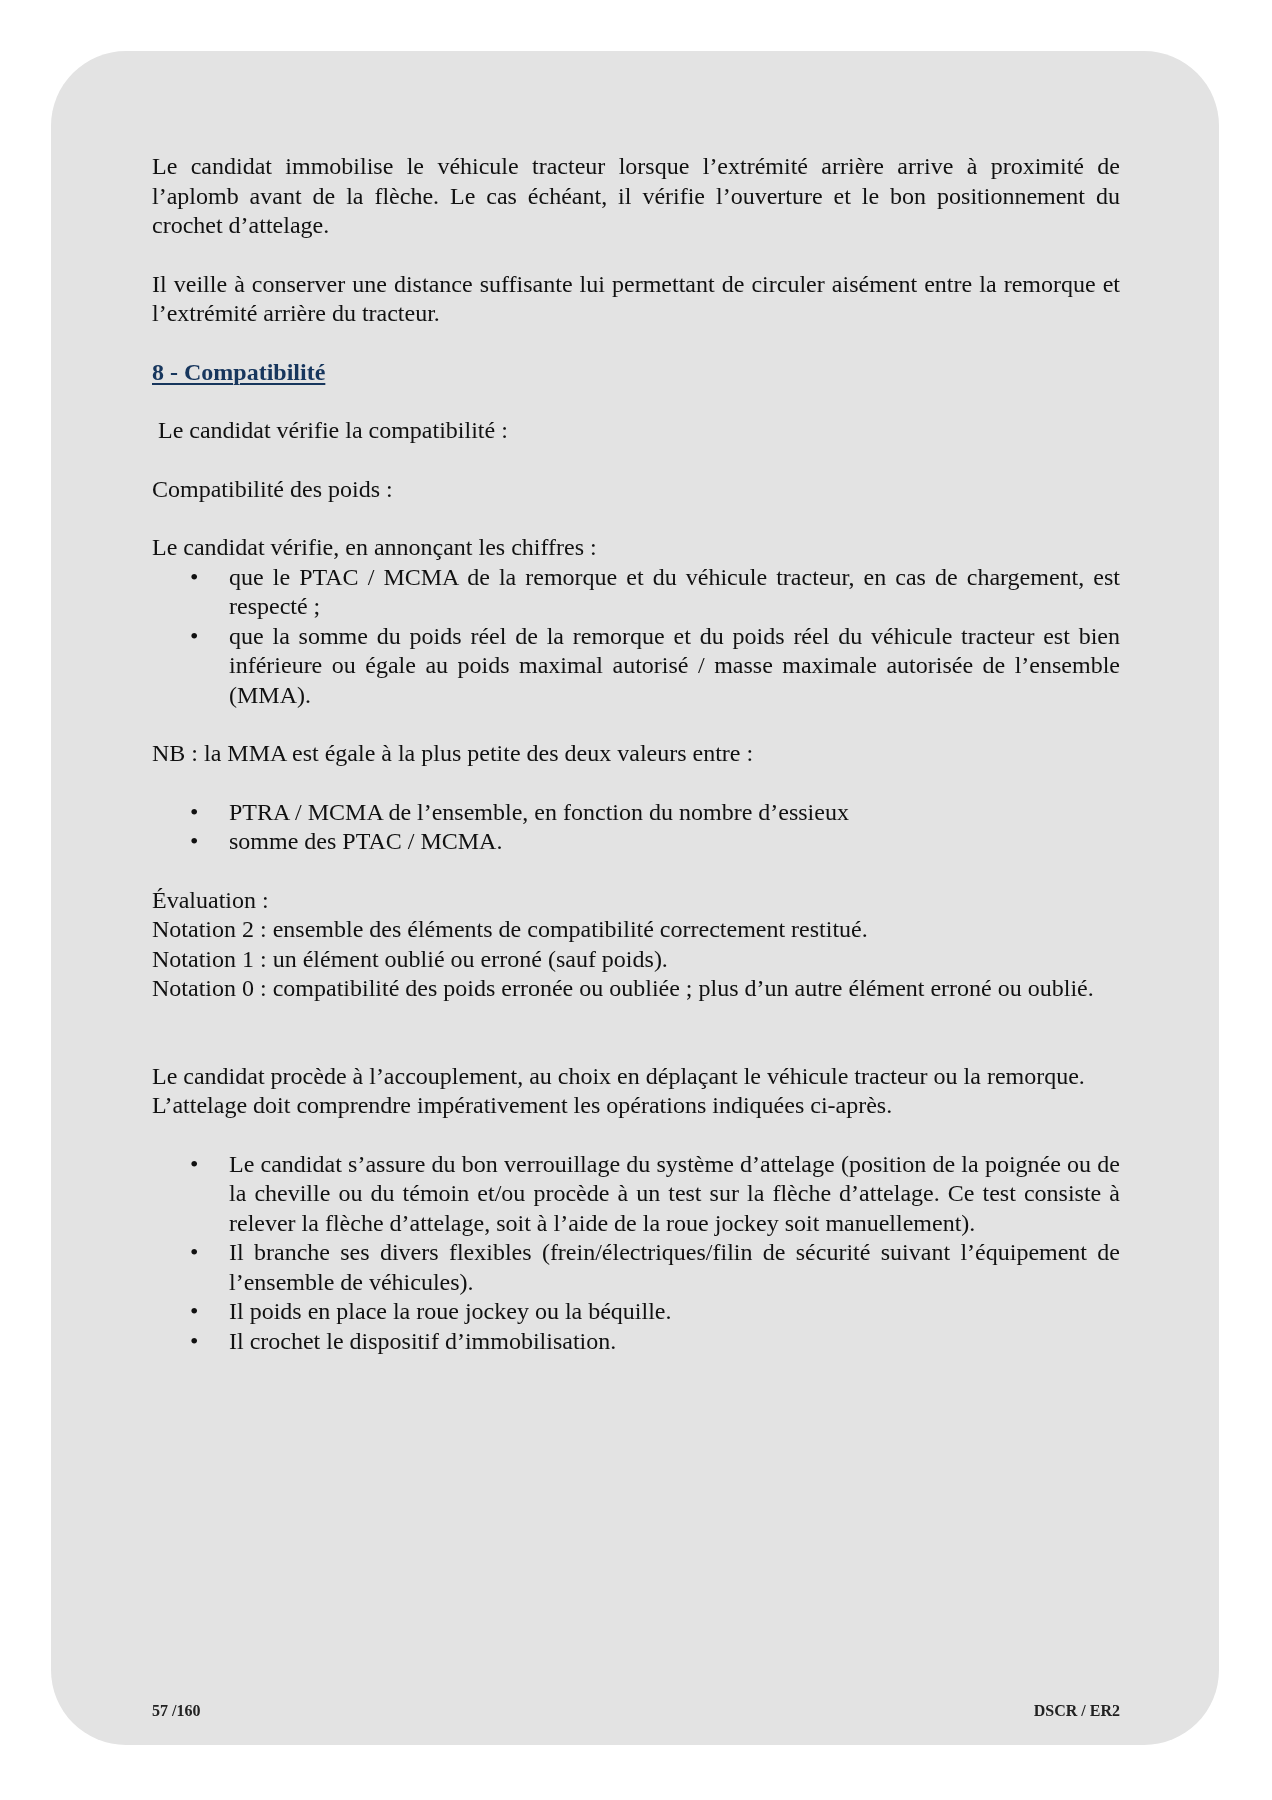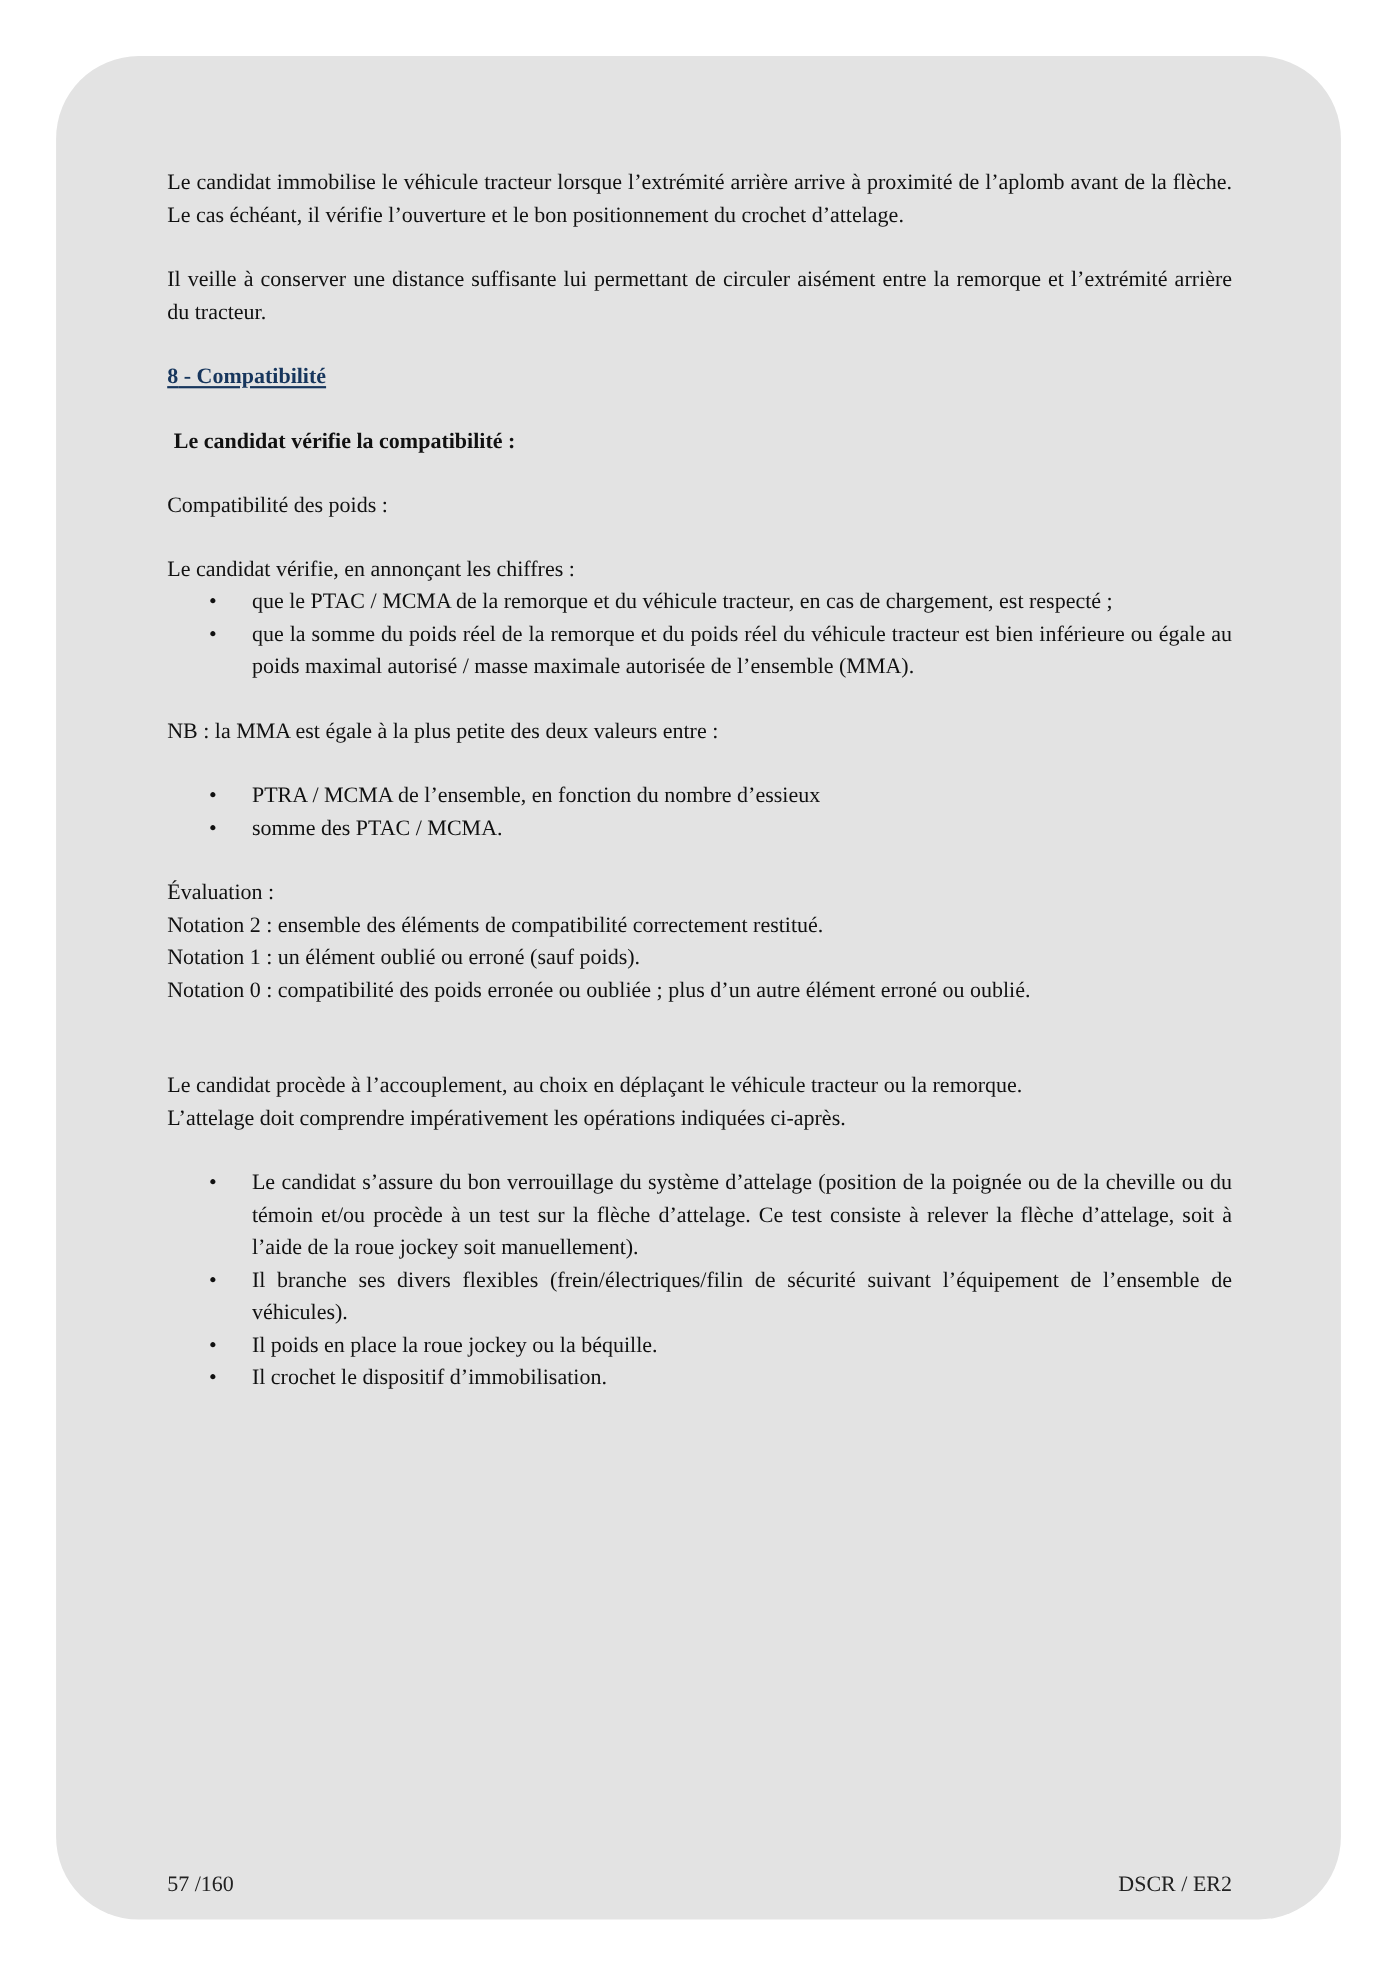--- a/index.html
+++ b/index.html
@@ -4,39 +4,39 @@
   <style>
     html, body { margin:0; padding:0; background:#ffffff; }
     body { width:1272px; height:1800px; position:relative; overflow:hidden; }
     .panel {
       position:absolute; left:51px; top:51px; width:1168px; height:1694px;
       background:#e3e3e3; border-radius:75px;
     }
     .content {
       position:absolute; left:152px; top:152px; width:968px;
       font-family:"Liberation Serif", "DejaVu Serif", serif;
-      font-size:20px; line-height:29.5px; color:#111111;
+      font-size:24px; line-height:29.5px; color:#111111;
     }
     p { margin:0; }
     .just { text-align:justify; }
     .gap { height:29px; }
     .heading {
       color:#17365d; font-weight:bold; text-decoration:underline;
       text-decoration-thickness:2px; text-underline-offset:3px;
     }
     ul { margin:0; padding:0; list-style:none; }
     li { position:relative; padding-left:77px; text-align:justify; }
     li::before {
       content:"\2022"; position:absolute; left:38px; top:0;
     }
-    .indent1 { padding-left:6px;font-weight:bold; }
+    .indent1 { padding-left:6px; }
     .et { padding-left:38px; }
     .footer {
       position:absolute; top:1702px; font-family:"Liberation Serif", serif;
-      font-size:20px; color:#222;
+      font-size:16px; color:#222;font-weight:bold;
     }
     .footer-left { left:152px; }
     .footer-right { right:152px; }
   </style>
 </head>
 <body>
 
 <div class="panel"></div>
 
 <div class="content">

